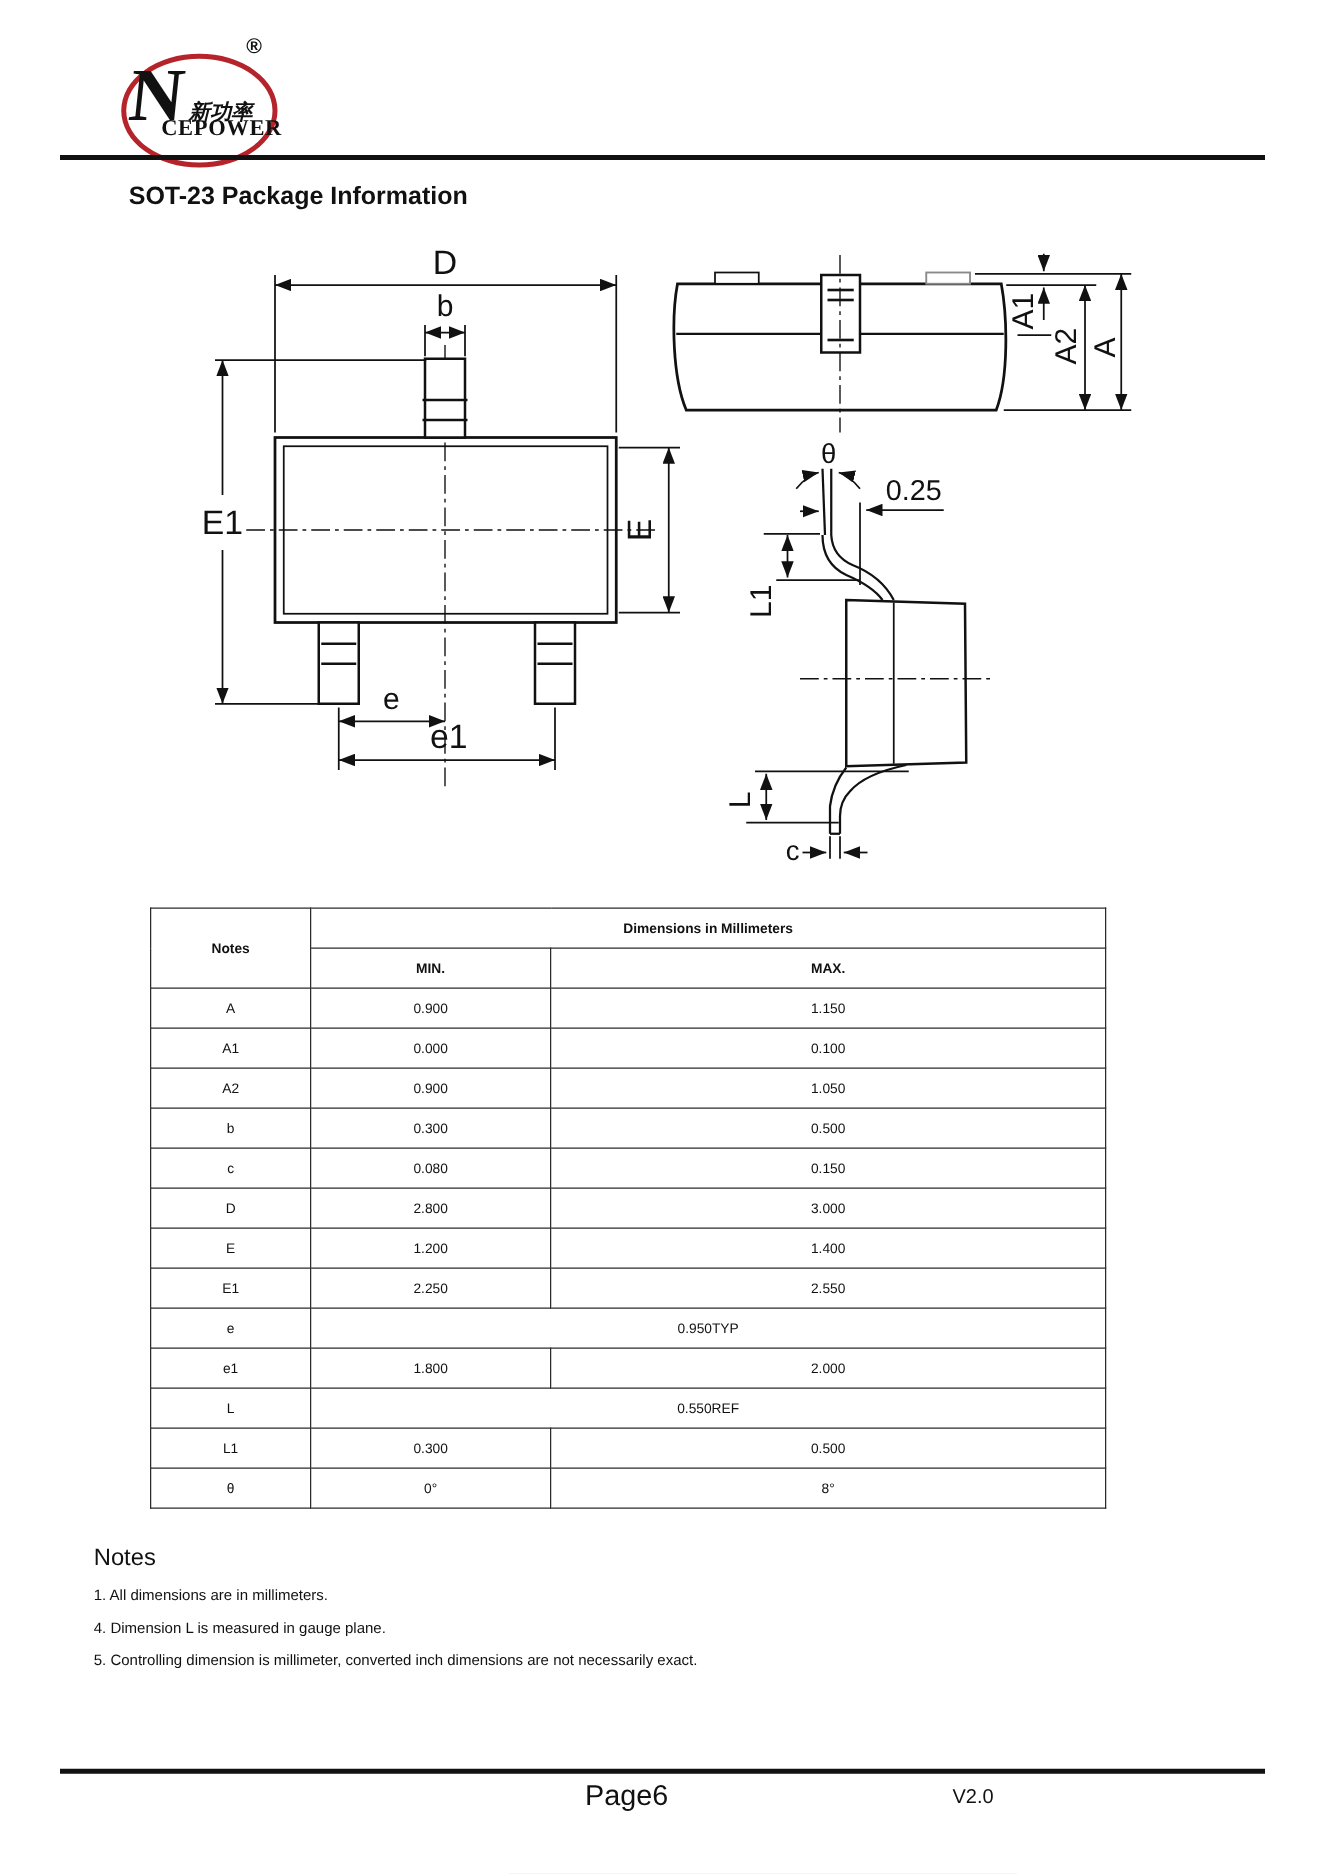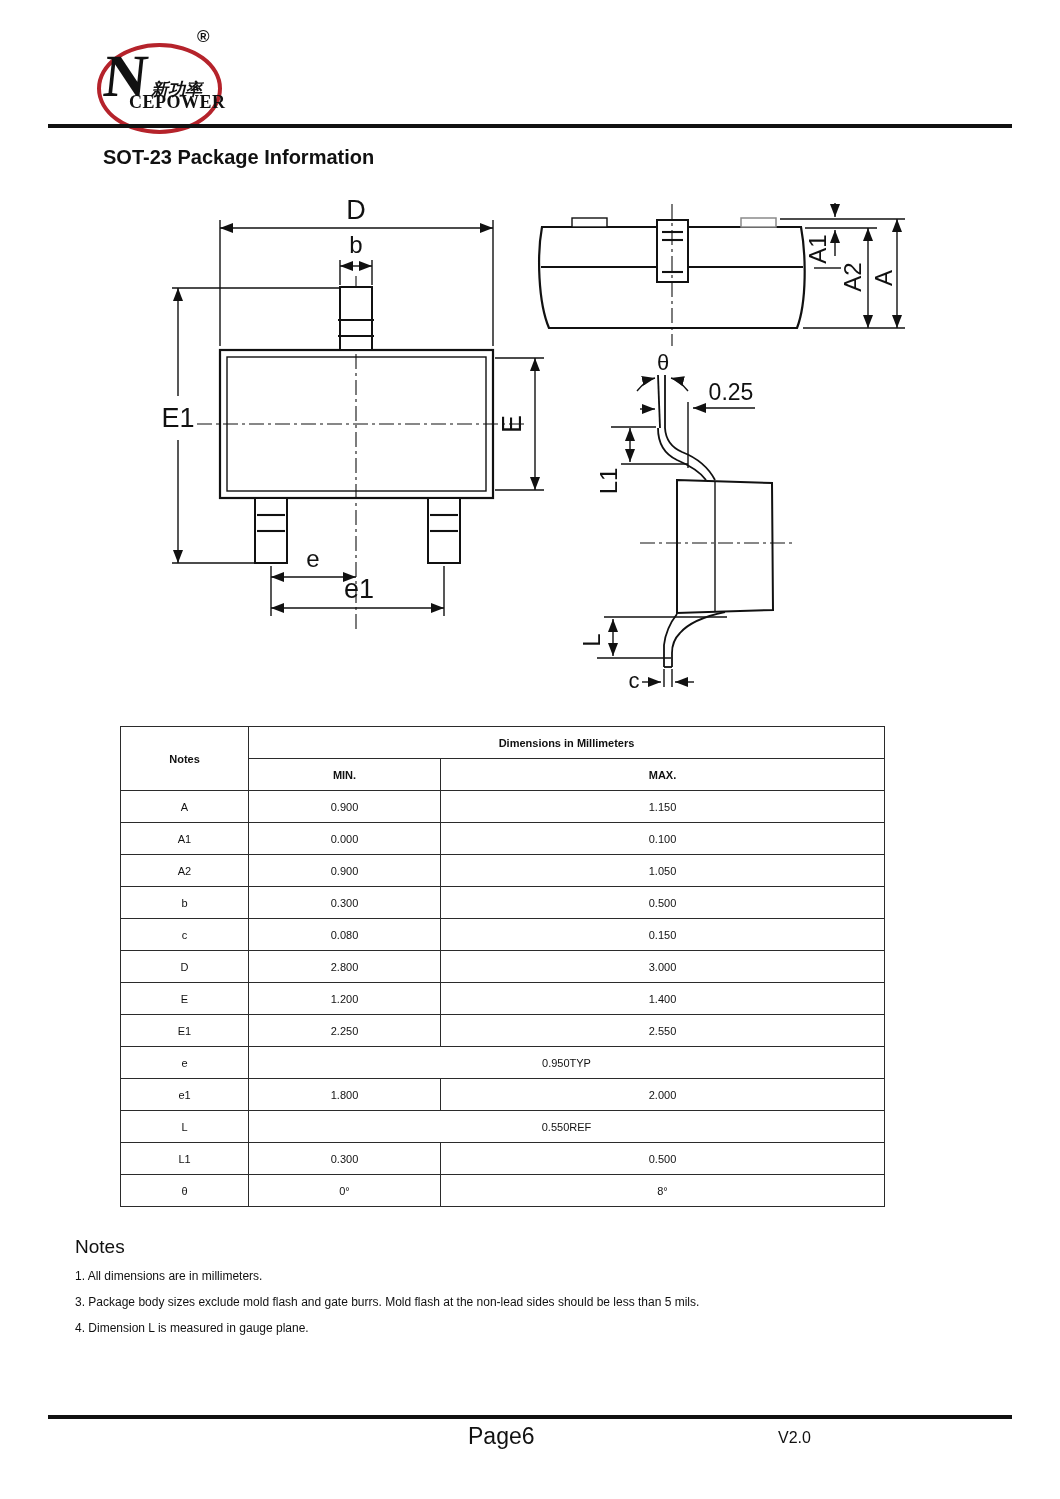--- a/index.html
+++ b/index.html
@@ -40,21 +40,21 @@
   }
   .dim-table th { font-weight:bold; }
   .col-symbol { width:128px; } .col-min { width:192px; } .col-max { width:444px; }
   
   .notes { position:absolute; left:75px; top:1236px; width:860px; }
   .notes-heading { font-size:19px; font-weight:400; margin:0 0 9px 0; }
   .note-item { font-size:12px; margin:0 0 7.5px 0; line-height:1.55; }
   
   .footer-rule { position:absolute; left:48px; right:48px; top:1415px; height:4px; background:#111; }
   .footer-page { position:absolute; left:468px; top:1423px; font-size:23px; }
-  .footer-version { position:absolute; left:778px; top:1429px; font-size:16px; }
+  .footer-version { position:absolute; left:762px; top:1429px; font-size:16px; }
 </style>
 </head>
 <body>
 
 <div class="page">
 
   <div class="logo">
     <div class="logo-ellipse"></div>
     <span class="logo-r">®</span>
     <span class="logo-n">N</span>
@@ -269,21 +269,21 @@
       <td>θ</td>
       <td>0°</td>
       <td>8°</td>
     </tr>
   </tbody>
     </table>
 
   <div class="notes">
     <div class="notes-heading">Notes</div>
     <p class="note-item">1. All dimensions are in millimeters.</p>
-    <p class="note-item">3. Package body sizes exclude mold flash and gate burrs. Mold flash at the non-lead sides should be less than 5 mils.</p>
     <p class="note-item">4. Dimension L is measured in gauge plane.</p>
+    <p class="note-item">5. Controlling dimension is millimeter, converted inch dimensions are not necessarily exact.</p>
   </div>
 
   <div class="footer-rule"></div>
   <div class="footer-page">Page6</div>
   <div class="footer-version">V2.0</div>
 
 </div>
 
 </body></html>

